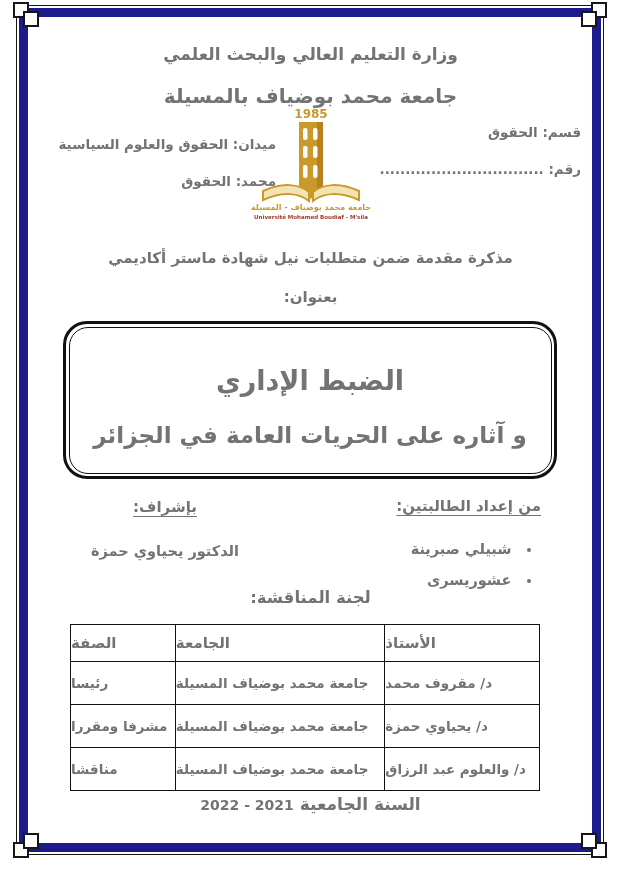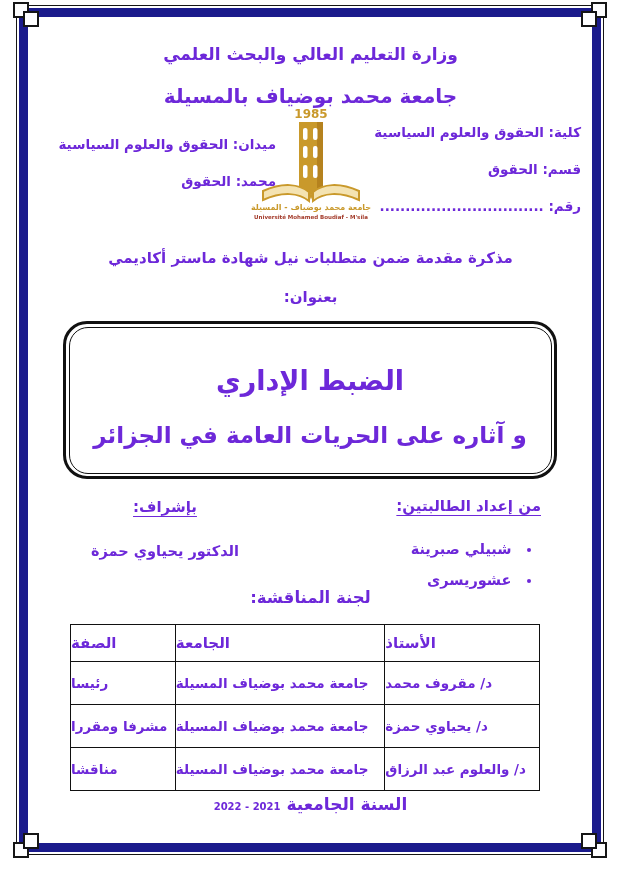--- a/index.html
+++ b/index.html
@@ -1,21 +1,21 @@
 <!DOCTYPE html>
 <html lang="ar" dir="rtl" style="--navy: #1B1B8C; --gold: #C9992B; --gold_dark: #B5821E; --logo_red: #A33B2B;"><head>
 <meta charset="utf-8">
 <style>
   :root{
     --navy:#1B1B8C; --gold:#C9992B; --gold_dark:#B5821E; --logo_red:#A33B2B;
   }
   *{margin:0;padding:0;box-sizing:border-box;}
   html,body{background:#fff;}
   body{width:621px;height:877px;font-family:"DejaVu Sans",sans-serif;}
-  .page{position:relative;width:621px;height:877px;background:#fff;direction:rtl;overflow:hidden;color:#6d28d9;}
+  .page{position:relative;width:621px;height:877px;background:#fff;direction:rtl;overflow:hidden;color:#737373;}
 
   
   .frame-black{position:absolute;left:16px;top:5px;right:17px;bottom:22px;border:1.5px solid #161616;z-index:1;}
   .frame-navy{position:absolute;left:19px;top:8px;right:20px;bottom:25px;border:9px solid var(--navy);z-index:2;}
   .corner{position:absolute;width:27px;height:26px;z-index:3;}
   .corner .sq{position:absolute;width:16px;height:16px;background:#fff;border:2px solid #161616;}
   .corner.tl{left:13px;top:2px;}  .corner.tl .sq1{left:0;top:0;}   .corner.tl .sq2{left:10px;top:9px;}
   .corner.tr{right:14px;top:2px;} .corner.tr .sq1{right:0;top:0;}  .corner.tr .sq2{right:10px;top:9px;}
   .corner.bl{left:13px;bottom:19px;} .corner.bl .sq1{left:0;bottom:0;} .corner.bl .sq2{left:10px;bottom:9px;}
   .corner.br{right:14px;bottom:19px;}.corner.br .sq1{right:0;bottom:0;}.corner.br .sq2{right:10px;bottom:9px;}
@@ -55,21 +55,21 @@
 
   .committee-heading{top:588px;font-size:16.5px;}
 
   .committee-table{position:absolute;top:624px;left:70px;width:470px;border-collapse:collapse;direction:rtl;}
   .committee-table th,.committee-table td{border:1.6px solid #111;text-align:left;vertical-align:middle;margin-left:16px;}
   .committee-table th{height:37px;font-size:15px;font-weight:bold;}
   .committee-table td{height:43px;font-size:13.5px;font-weight:600;}
   .col-prof{width:155px;} .col-univ{width:210px;} .col-role{width:105px;}
 
   .footer{top:794px;font-size:17px;}
-  .footer .years{font-size:10px;font-weight:bold;}
+  .footer .years{font-size:14px;font-weight:bold;}
 </style>
 </head>
 <body>
 
 <div class="page">
 
   <div class="frame-black"></div>
   <div class="frame-navy"></div>
   <div class="corner tl">
       <div class="sq sq1"></div>
@@ -87,21 +87,20 @@
       <div class="sq sq1"></div>
       <div class="sq sq2"></div>
     </div>
 
   <div class="content">
 
     <div class="center-line ministry">وزارة التعليم العالي والبحث العلمي</div>
     <div class="center-line university">جامعة محمد بوضياف بالمسيلة</div>
 
     <div class="info-col info-right">
-      <div>كلية: الحقوق والعلوم السياسية</div>
       <div>قسم: الحقوق</div>
       <div>رقم: ................................</div>
     </div>
 
     <div class="logo">
       <svg width="120" height="116" viewBox="0 0 120 116" xmlns="http://www.w3.org/2000/svg">
         <text x="60" y="13" text-anchor="middle" style="fill:var(--gold);font-size:12px;font-weight:bold;">1985</text>
 
         <g>
           <rect x="48" y="17" width="24" height="72" style="fill:var(--gold);"></rect>

